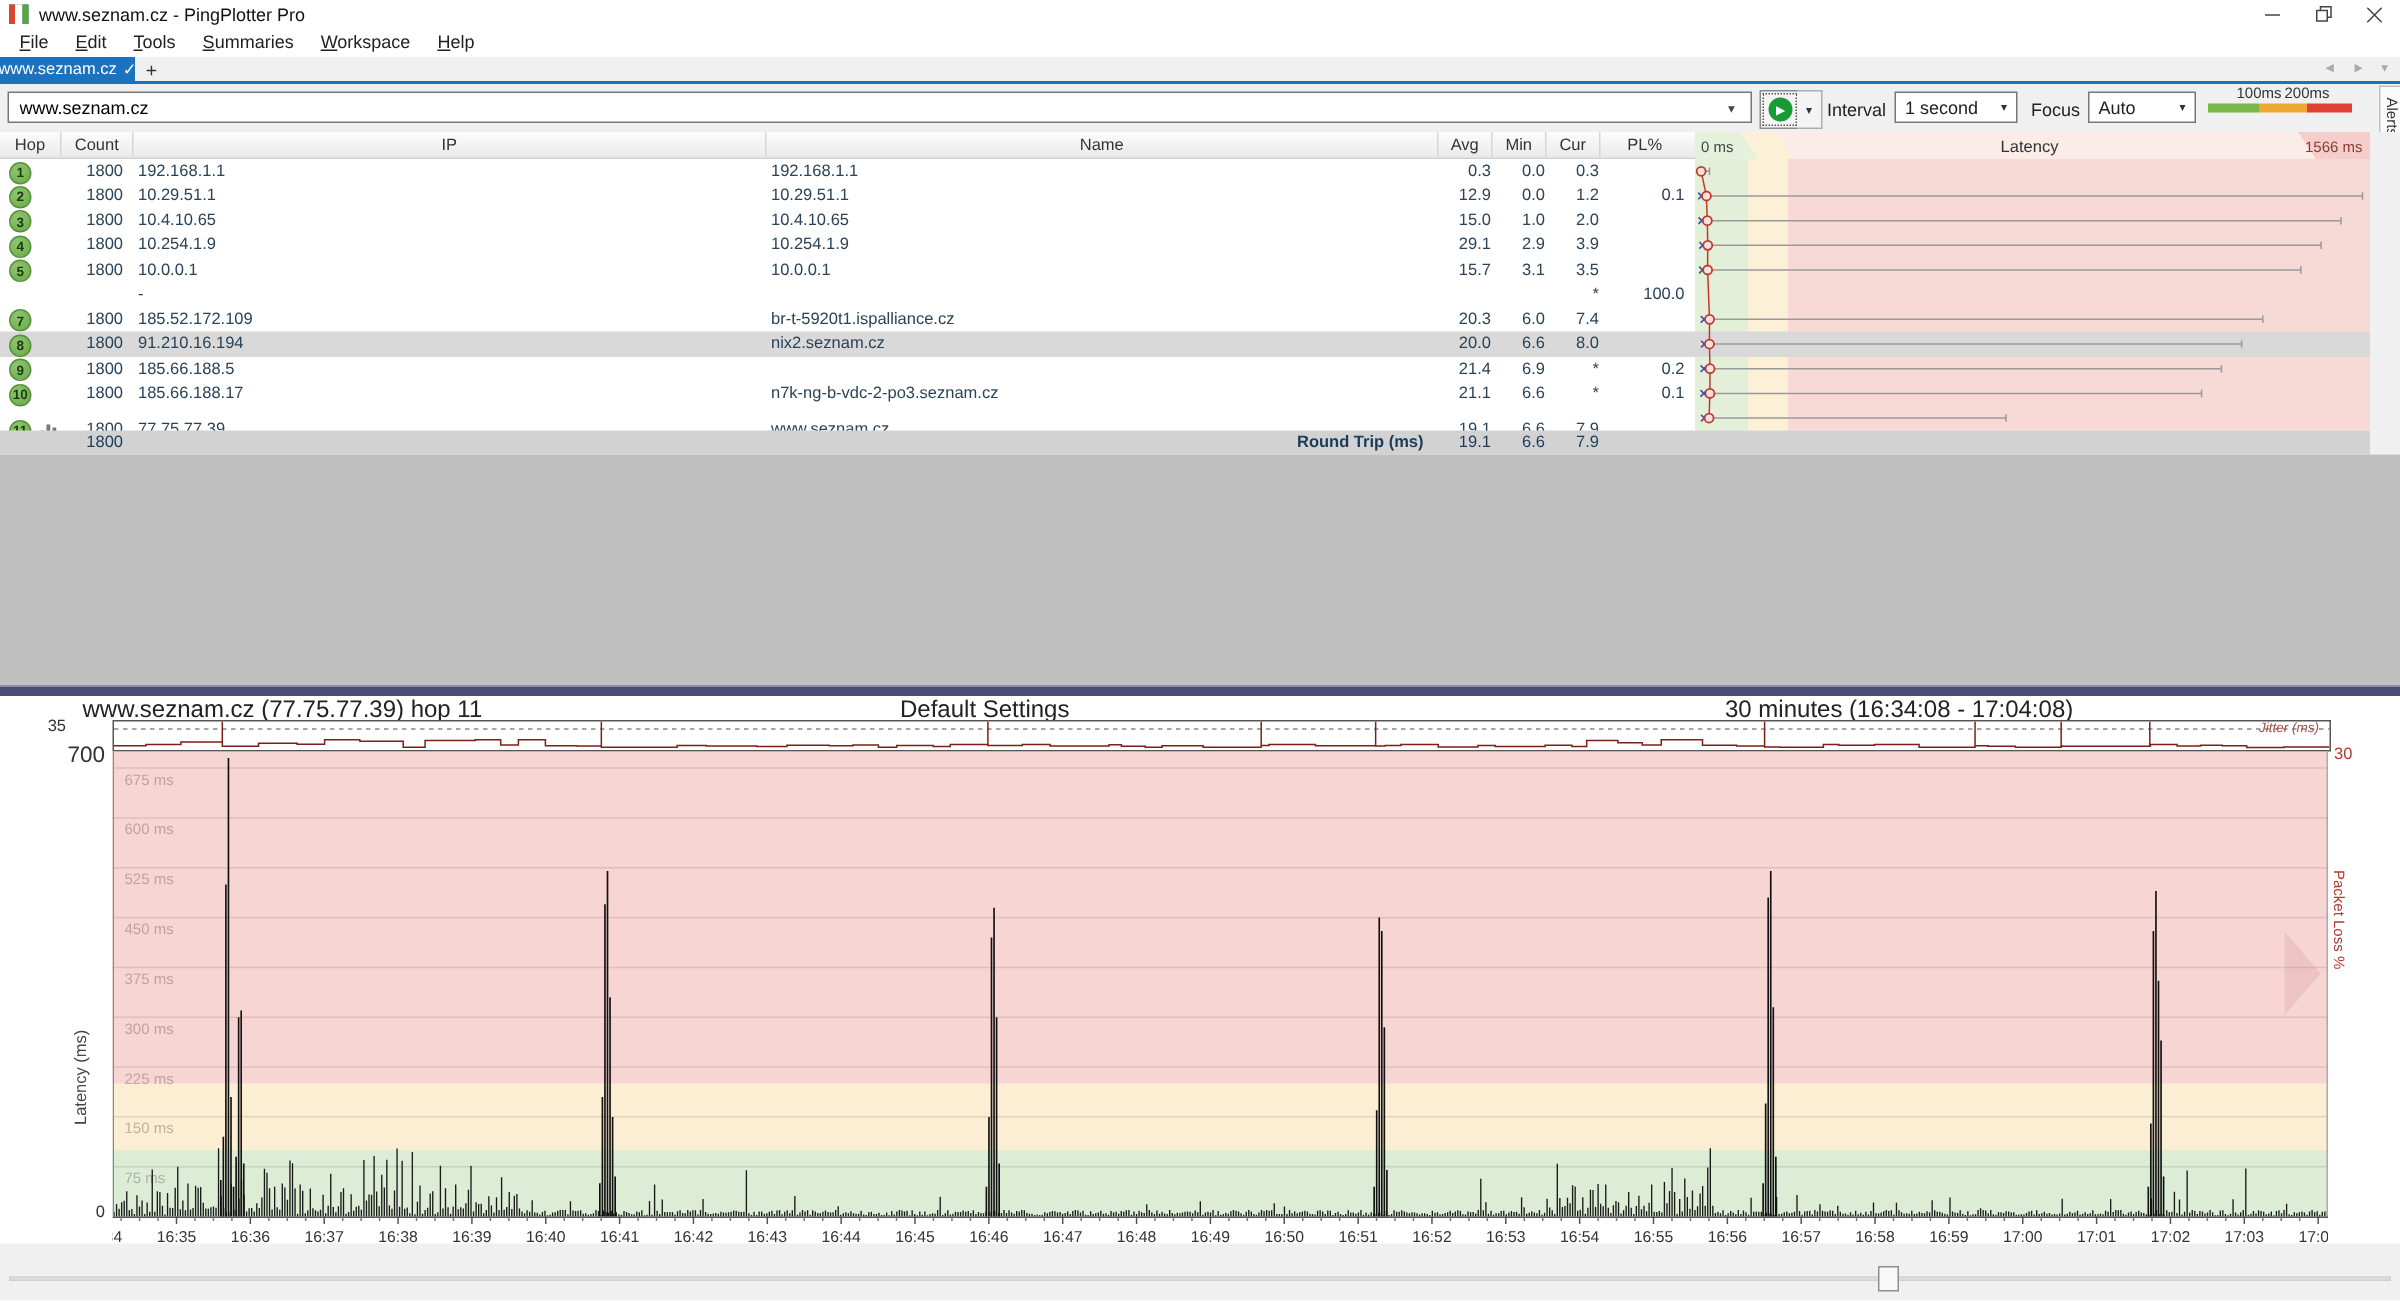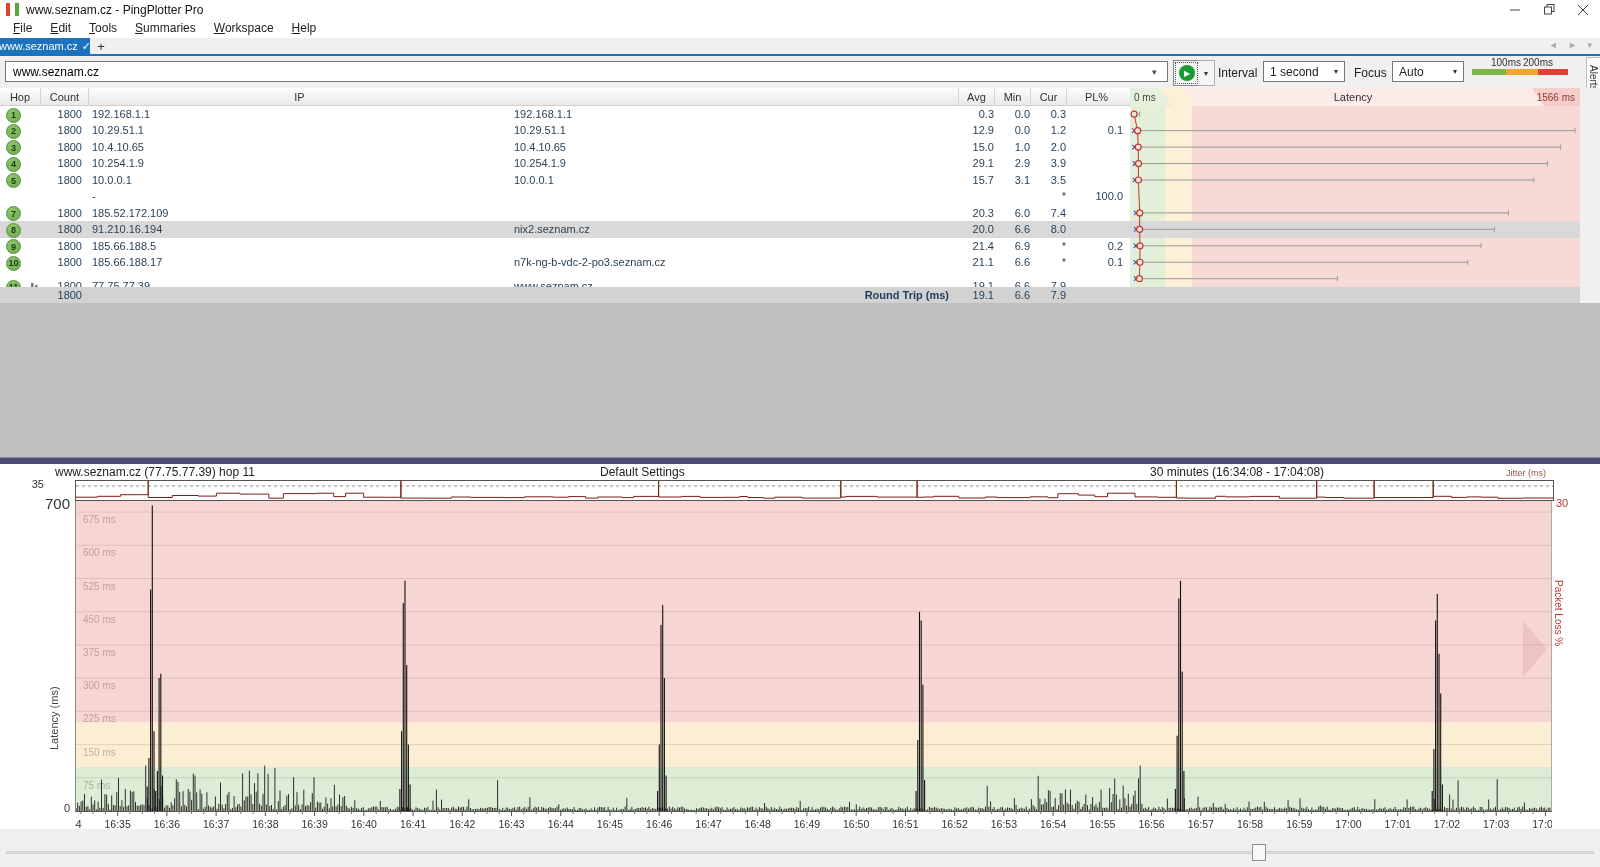--- a/index.html
+++ b/index.html
@@ -59,28 +59,28 @@
   #lathdr{left:1126px;top:88px;}
   #roundtrip{left:0;top:287px;width:1580px;height:16px;background:#d2d2d2;font-size:11px;color:#1c3c5a;}
   #roundtrip .cell{height:16px;line-height:16px;}
   #rt-label{left:700px;width:249px;text-align:right;font-weight:bold;}
   #rt-focus{left:1130px;width:440px;text-align:right;color:#222;}
   #right-gutter{left:1580px;top:88px;width:20px;height:215px;background:#f0f0f0;}
   
   #grayzone{left:0;top:303px;width:1600px;height:154px;background:#bfbfbf;}
   #divider{left:0;top:457px;width:1600px;height:7px;background:#4b4b73;border-top:1px solid #8a8aa8;box-sizing:border-box;}
   
-  #tl-header{left:0;top:464px;width:1600px;height:16px;background:#fff;font-size:12px;color:#222;}
+  #tl-header{left:0;top:464px;width:1600px;height:16px;background:#fff;font-size:16px;color:#222;}
   #tl-left{left:55px;top:1px;}
   #tl-center{left:600px;top:1px;width:400px;text-align:left;}
   #tl-right{left:1150px;top:1px;width:402px;}
   
   #jitter-wrap{left:75px;top:480px;width:1477px;height:19px;border:1px solid #555;box-sizing:content-box;background:#fff;}
   #jit-35{left:14px;top:478px;width:30px;text-align:right;font-size:11px;color:#333;}
-  #jit-lbl{left:1380px;top:468px;width:166px;text-align:right;font-size:9px;color:#a0524a;}
+  #jit-lbl{left:1380px;top:480px;width:166px;text-align:right;font-size:9px;font-style:italic;color:#a0524a;}
   #pl-30{left:1556px;top:497px;font-size:11px;color:#b03a30;}
   #mainsvg-wrap{left:75px;top:501px;width:1477px;height:328px;}
   #y-700{left:24px;top:495px;width:46px;text-align:right;font-size:15px;color:#333;}
   #y-0{left:44px;top:802px;width:26px;text-align:right;font-size:11px;color:#333;}
   #ylab{left:48px;top:590px;height:160px;writing-mode:vertical-rl;transform:rotate(180deg);font-size:11px;color:#444;display:flex;align-items:center;}
   #pl-lab{left:1553px;top:580px;height:160px;writing-mode:vertical-rl;font-size:10px;color:#b03a30;display:flex;align-items:center;}
   
   #hscroll{left:0;top:829px;width:1600px;height:38px;background:#f0f0f0;}
   #hscroll-track{left:6px;top:22px;width:1588px;height:3px;background:#e2e2e2;border:1px solid #d0d0d0;box-sizing:border-box;}
   #hscroll-thumb{left:1252px;top:15px;width:14px;height:17px;background:#f8f8f8;border:1px solid #8f8f8f;box-sizing:border-box;}
@@ -155,20 +155,21 @@
     <i style="width:32px;background:#f0a732"></i>
     <i style="width:30px;background:#e04134"></i>
   </div>
 </div>
 <div id="alerts-tab" class="abs">Alerts</div>
 
 <div id="thead" class="abs">
   <div class="th" style="left:0;width:40px;border-left:none">Hop</div>
   <div class="th" style="left:40px;width:48px">Count</div>
   <div class="th" style="left:88px;width:422px">IP</div>
+  <div class="th" style="left:510px;width:448px">Name</div>
   <div class="th" style="left:958px;width:36px">Avg</div>
   <div class="th" style="left:994px;width:36px">Min</div>
   <div class="th" style="left:1030px;width:36px">Cur</div>
   <div class="th" style="left:1066px;width:60px">PL%</div>
 </div>
 <svg id="lathdr" class="abs" width="454" height="18">
     <polygon points="58,0 454,0 454,18 70,18" fill="#fbebe9"></polygon>
     <polygon points="34,0 58,0 70,18 46,18" fill="#fcf1d6"></polygon>
     <polygon points="4,0 34,0 46,18 4,18" fill="#e6f1dc"></polygon>
     <polygon points="406,0 454,0 454,18 418,18" fill="#f5cecb"></polygon>
@@ -235,20 +236,21 @@
       <span class="cell c-name"></span>
       <span class="cell c-avg"></span>
       <span class="cell c-min"></span>
       <span class="cell c-cur">*</span>
       <span class="cell c-pl">100.0</span>
     </div>
     <div class="trow" style="top: 98.7px;">
       <span class="hopbadge">7</span>
       <span class="cell c-count">1800</span>
       <span class="cell c-ip">185.52.172.109</span>
+      <span class="cell c-name">br-t-5920t1.ispalliance.cz</span>
       <span class="cell c-avg">20.3</span>
       <span class="cell c-min">6.0</span>
       <span class="cell c-cur">7.4</span>
       <span class="cell c-pl"></span>
     </div>
     <div class="trow sel" style="top: 115.1px;">
       <span class="hopbadge">8</span>
       <span class="cell c-count">1800</span>
       <span class="cell c-ip">91.210.16.194</span>
       <span class="cell c-name">nix2.seznam.cz</span>

